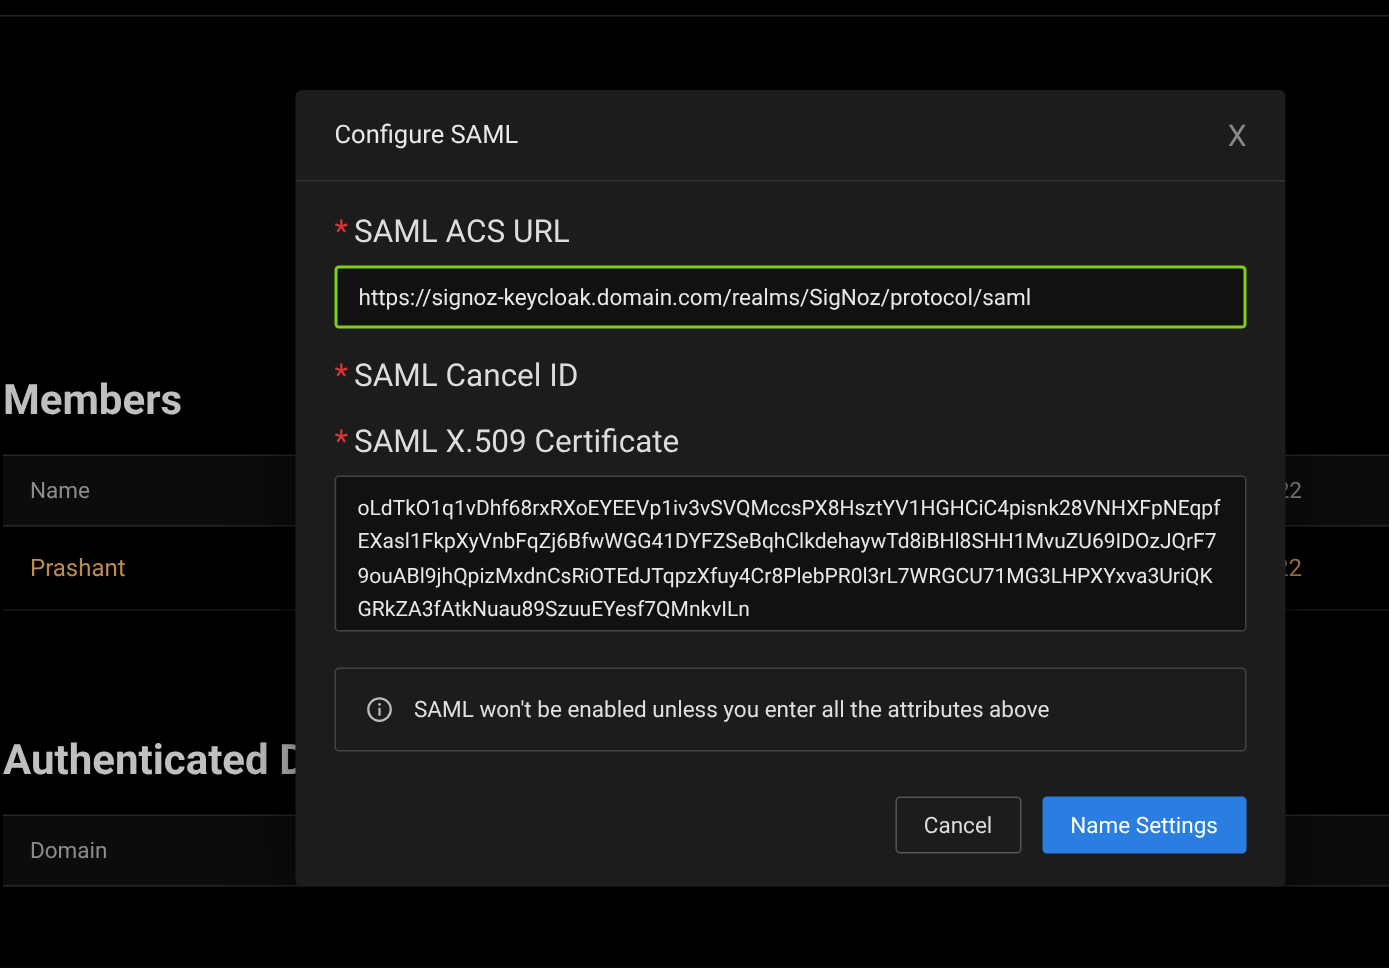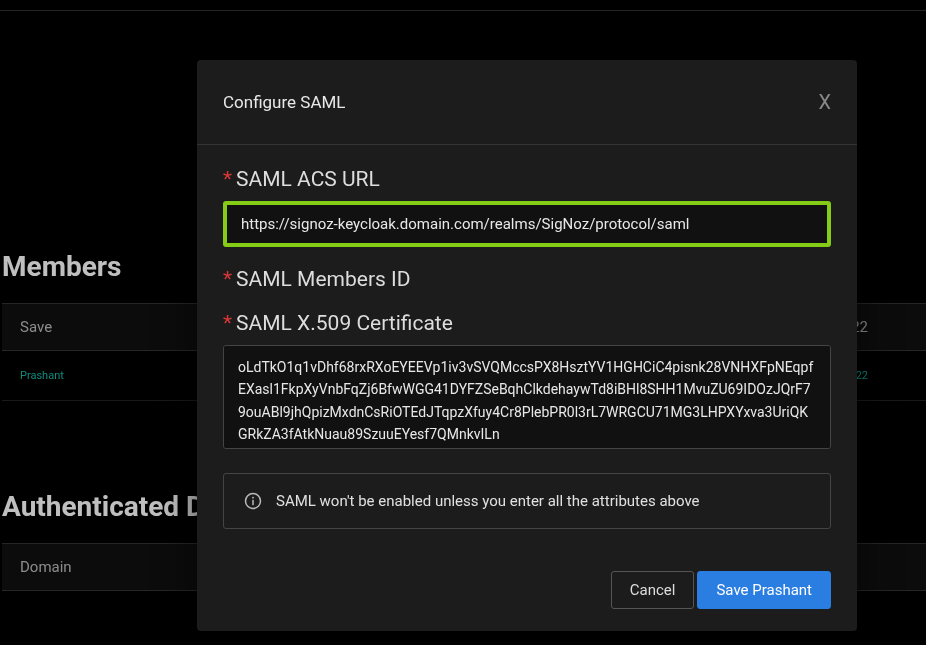--- a/index.html
+++ b/index.html
@@ -52,22 +52,22 @@
     .table-cell-header {
       font-size: 15px;
       color: #bbb;
     }
     .table-data-row {
       display: flex;
       padding: 18px 18px;
       border-bottom: 1px solid #222;
     }
     .table-cell {
-      font-size: 11px;
-      color: #14b8a6;
+      font-size: 16px;
+      color: #fdba74;
     }
     .cell-name { flex: 0 0 300px; }
     .cell-date { margin-left: auto; text-align: right; padding-right: 40px; }
     .auth-section {
       position: absolute;
       left: 2px;
       top: 490px;
       right: 0;
     }
     .domain-header-row {
@@ -88,21 +88,21 @@
       top: 60px;
       width: 660px;
       background: #1c1c1c;
       border-radius: 4px;
       box-shadow: 0 8px 40px rgba(0,0,0,0.6);
     }
     .modal-header {
       display: flex;
       align-items: center;
       justify-content: space-between;
-      padding: 32px 26px;
+      padding: 20px 26px;
       border-bottom: 1px solid #333;
     }
     .modal-title {
       font-size: 17px;
       color: #e8e8e8;
       font-weight: 400;
     }
     .modal-close {
       font-size: 20px;
       color: #888;
@@ -124,21 +124,21 @@
       color: #ddd;
       margin-bottom: 10px;
     }
     .req-star {
       color: #d93838;
       margin-right: 4px;
     }
     .form-input {
       width: 100%;
       background: #111;
-      border: 4px solid #84cc16;
+      border: 2px solid #84cc16;
       border-radius: 3px;
       padding: 10px 14px;
       font-size: 15px;
       color: #e8e8e8;
       font-family: inherit;
     }
     .form-textarea {
       width: 100%;
       height: 104px;
       background: #111;
@@ -151,39 +151,39 @@
       resize: none;
       overflow-y: scroll;
       line-height: 1.6;
       word-break: break-all;
     }
     .info-box {
       border: 1px solid #444;
       border-radius: 3px;
       padding: 18px 20px;
       margin-top: 12px;
-      margin-bottom: 24px;
+      margin-bottom: 12px;
       display: flex;
       align-items: center;
       gap: 14px;
     }
     .info-icon-svg {
       width: 18px;
       height: 18px;
       flex-shrink: 0;
     }
     .info-text {
       font-size: 15px;
       color: #e0e0e0;
     }
     .modal-footer {
       padding: 8px 26px 22px 26px;
       display: flex;
       justify-content: flex-end;
-      gap: 3px;
+      gap: 14px;
       align-items: center;
     }
     .btn {
       padding: 9px 18px;
       font-size: 15px;
       border-radius: 3px;
       cursor: pointer;
       font-family: inherit;
     }
     .btn-secondary {
@@ -208,21 +208,21 @@
   </style>
 </head>
 <body>
 
 <div class="page-bg">
   <div class="top-divider"></div>
 
   <div class="members-section">
     <h2 class="section-heading">Members</h2>
     <div class="table-header-row">
-      <div class="table-cell-header cell-name">Save</div>
+      <div class="table-cell-header cell-name">Name</div>
       <div class="table-cell-header cell-date">2022</div>
     </div>
     <div class="table-data-row">
       <div class="table-cell cell-name">Prashant</div>
       <div class="table-cell cell-date">2022</div>
     </div>
   </div>
 
   <div class="auth-section">
     <h2 class="section-heading">Authenticated D</h2>
@@ -243,21 +243,21 @@
 
     <div class="form-group">
       <label class="form-label">
         <span class="req-star">*</span><span>SAML ACS URL</span>
       </label>
       <input type="text" class="form-input" value="https://signoz-keycloak.domain.com/realms/SigNoz/protocol/saml" style="">
     </div>
 
     <div class="form-group">
       <label class="form-label">
-        <span class="req-star">*</span><span>SAML Members ID</span>
+        <span class="req-star">*</span><span>SAML Cancel ID</span>
       </label>
     </div>
 
     <div class="form-group">
       <label class="form-label">
         <span class="req-star">*</span><span>SAML X.509 Certificate</span>
       </label>
       <textarea class="form-textarea" style="">oLdTkO1q1vDhf68rxRXoEYEEVp1iv3vSVQMccsPX8HsztYV1HGHCiC4pisnk28VNHXFpNEqpfEXasl1FkpXyVnbFqZj6BfwWGG41DYFZSeBqhClkdehaywTd8iBHl8SHH1MvuZU69IDOzJQrF79ouABl9jhQpizMxdnCsRiOTEdJTqpzXfuy4Cr8PlebPR0l3rL7WRGCU71MG3LHPXYxva3UriQKGRkZA3fAtkNuau89SzuuEYesf7QMnkvILn</textarea>
     </div>
 
@@ -266,15 +266,15 @@
         <circle cx="12" cy="12" r="10" fill="none" stroke="#bbb" stroke-width="2"></circle>
         <circle cx="12" cy="7.5" r="1.2" fill="#bbb"></circle>
         <rect x="11" y="10.5" width="2" height="7" fill="#bbb"></rect>
       </svg>
       <div class="info-text">SAML won't be enabled unless you enter all the attributes above</div>
     </div>
 
   </div>
   <div class="modal-footer">
     <button class="btn btn-secondary">Cancel</button>
-    <button class="btn btn-primary">Save Prashant</button>
+    <button class="btn btn-primary">Name Settings</button>
   </div>
 </div>
 
 </body></html>

